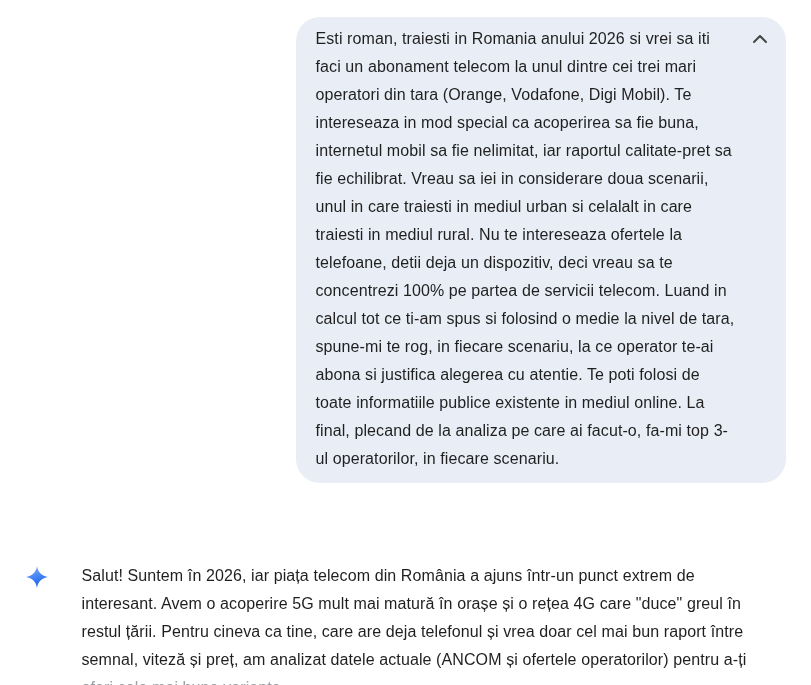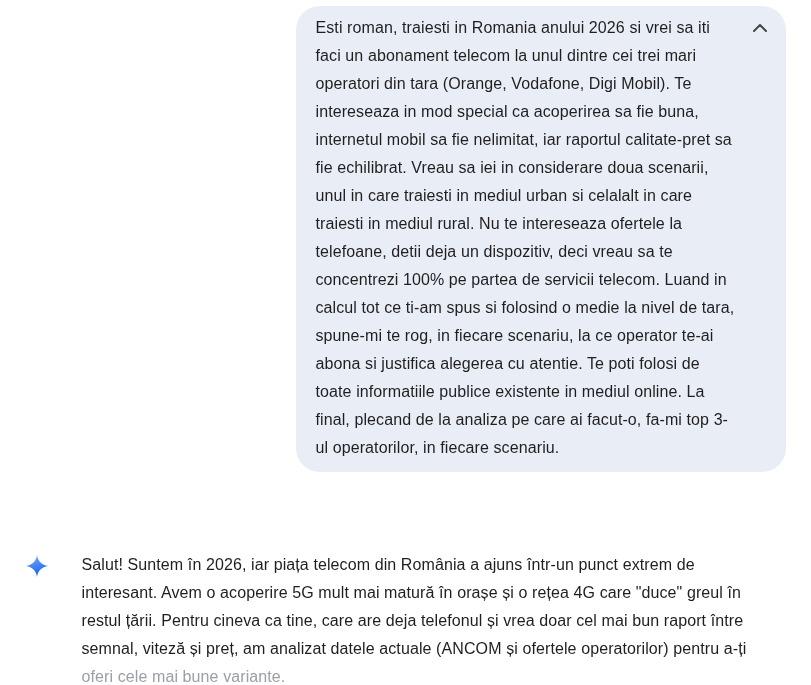--- a/index.html
+++ b/index.html
@@ -15,21 +15,21 @@
     overflow: hidden;
     background: #ffffff;
   }
   .chat {
     width: 760px;
     margin: 0 auto;
   }
   .user-row {
     display: flex;
     justify-content: flex-end;
-    padding-top: 6px;
+    padding-top: 17px;
   }
   .bubble {
     width: 490px;
     background: #e9eef6;
     border-radius: 24px;
     padding: 8px 14px 10px 20px;
     display: flex;
     align-items: flex-start;
   }
   .bubble-text {

